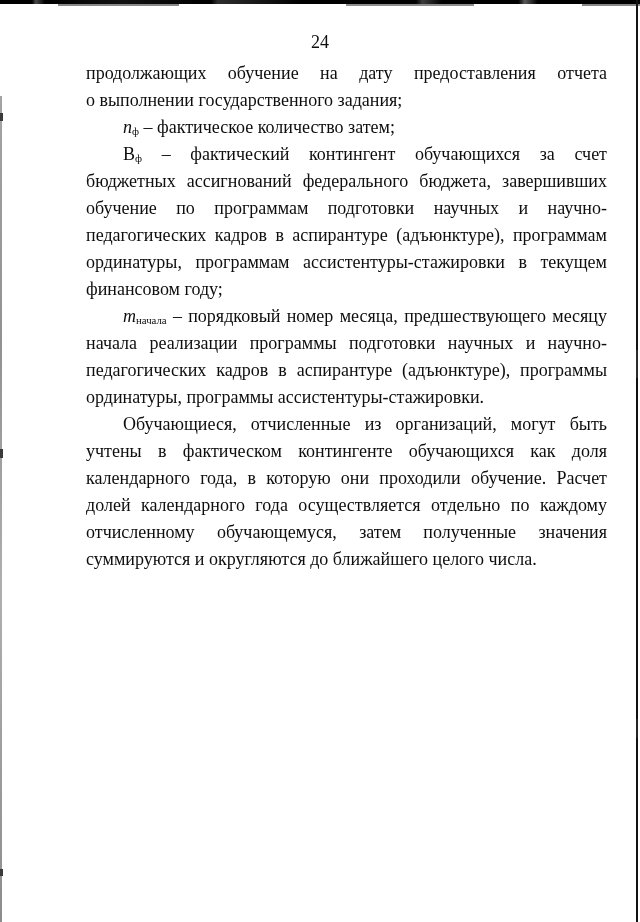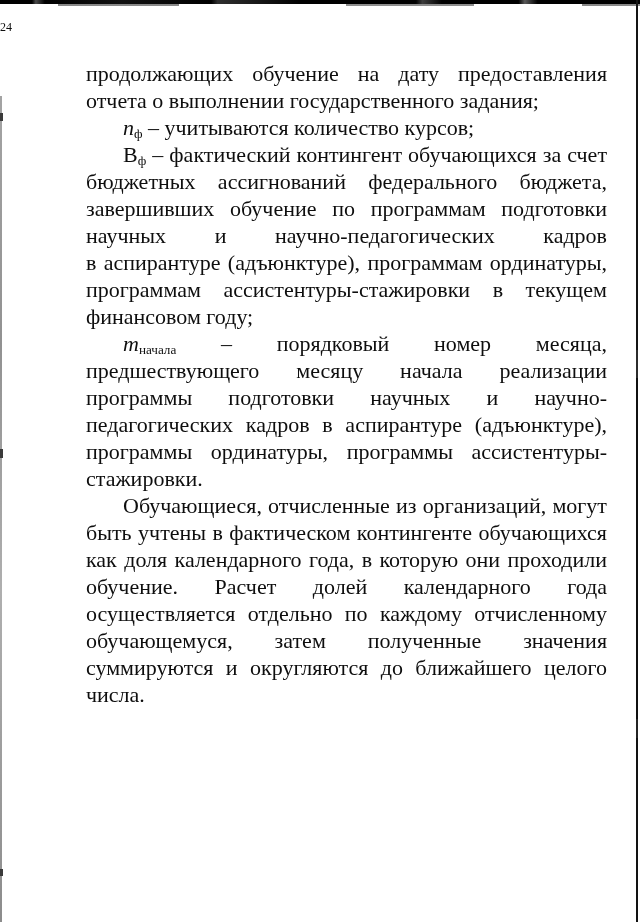--- a/index.html
+++ b/index.html
@@ -35,26 +35,26 @@
     background:linear-gradient(180deg,#8d8d8d,#767676 30%,#9b9b9b 60%,#6f6f6f 100%);
     opacity:.8;
   }
   .tick{position:absolute;left:0;width:3px;background:#3a3a3a;}
   .t1{top:113px;height:8px;}
   .t2{top:449px;height:9px;}
   .t3{top:869px;height:7px;}
 
   
   .page-number{
-    position:absolute;top:20px;left:0;width:100%;
-    text-align:left;font-size:12px;
+    position:absolute;top:32px;left:0;width:100%;
+    text-align:center;font-size:18px;
   }
   .content{
     position:absolute;top:60px;left:86px;width:521px;
-    font-size:22px;line-height:27px;
+    font-size:18px;line-height:27px;
     text-align:justify;text-justify:inter-word;
   }
   .para{margin:0;padding:0;}
   .para.indent{text-indent:37px;}
   .content i{font-style:italic;}
   .content sub{font-size:0.6em;line-height:0;vertical-align:-0.22em;}
 </style>
 </head>
 <body>
 
@@ -63,18 +63,18 @@
   <div class="scan-right"></div>
   <div class="scan-left"></div>
   <div class="tick t1"></div>
   <div class="tick t2"></div>
   <div class="tick t3"></div>
 
   <div class="page-number">24</div>
 
   <div class="content">
       <p class="para"><span>продолжающих обучение на дату предоставления отчета о&nbsp;выполнении государственного задания;</span></p>
-      <p class="para indent"><i>n</i><sub>ф</sub><span> – учитываются количество курсов;</span></p>
+      <p class="para indent"><i>n</i><sub>ф</sub><span> – фактическое количество затем;</span></p>
       <p class="para indent"><span>В</span><sub>ф</sub><span> – фактический контингент обучающихся за счет бюджетных ассигнований федерального бюджета, завершивших обучение по программам подготовки научных и&nbsp;научно-педагогических кадров в&nbsp;аспирантуре (адъюнктуре), программам ординатуры, программам ассистентуры-стажировки в&nbsp;текущем финансовом году;</span></p>
       <p class="para indent"><i>m</i><sub>начала</sub><span> – порядковый номер месяца, предшествующего месяцу начала реализации программы подготовки научных и&nbsp;научно-педагогических кадров в&nbsp;аспирантуре (адъюнктуре), программы ординатуры, программы ассистентуры-стажировки.</span></p>
       <p class="para indent"><span>Обучающиеся, отчисленные из организаций, могут быть учтены в&nbsp;фактическом контингенте обучающихся как доля календарного года, в&nbsp;которую они проходили обучение. Расчет долей календарного года осуществляется отдельно по каждому отчисленному обучающемуся, затем полученные значения суммируются и&nbsp;округляются до ближайшего целого числа.</span></p>
     </div>
 </div>
 
 </body></html>

